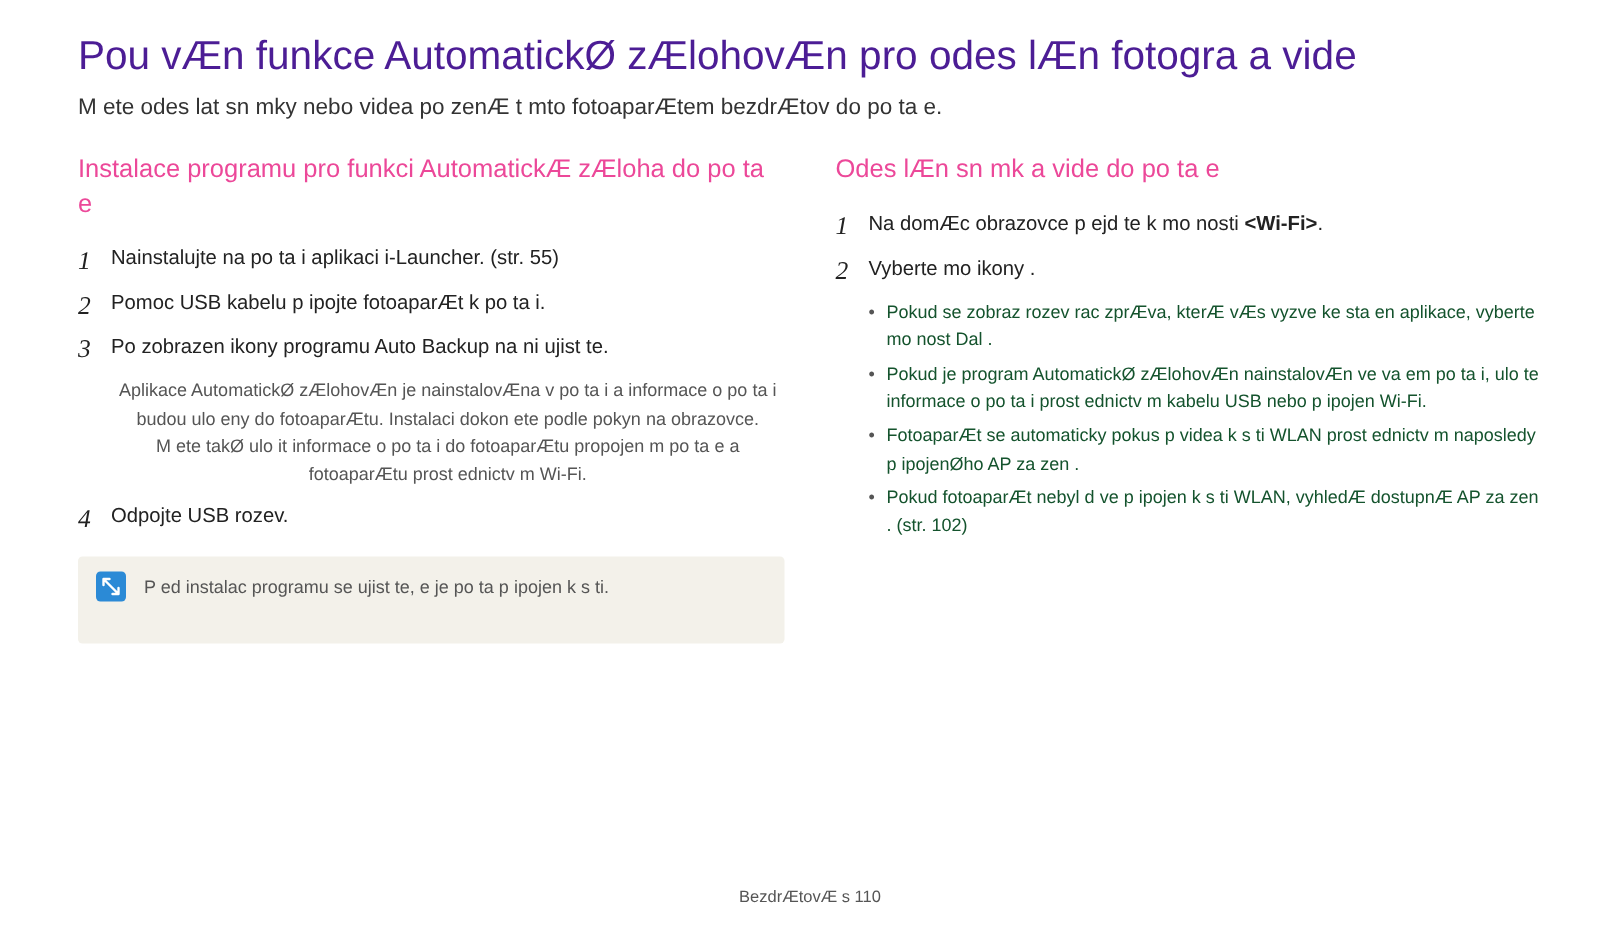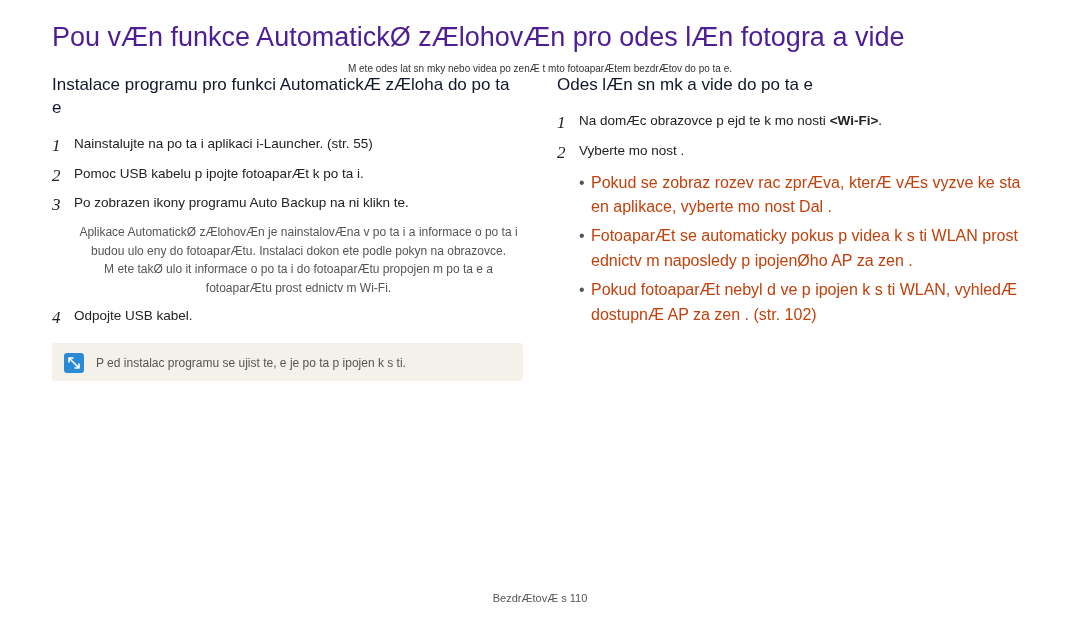--- a/index.html
+++ b/index.html
@@ -11,31 +11,31 @@
     padding: 22px 52px 18px 52px;
     position: relative;
   }
   .main-title {
     color: #4c1d95;
     font-size: 27px;
     font-weight: 400;
     margin-bottom: 10px;
   }
   .intro {
-    font-size: 10px;
+    font-size: 15px;
     color: #333;
-    text-align: center;
+    margin-bottom: 22px;
   }
   .columns {
     display: flex;
     gap: 34px;
   }
   .col { flex: 1 1 0; }
   .section-title {
-    color: #0f172a;
+    color: #ec4899;
     font-size: 17px;
     font-weight: 400;
     line-height: 1.35;
     margin-bottom: 14px;
   }
   .steps { }
   .step {
     display: flex;
     align-items: flex-start;
     margin-bottom: 6px;
@@ -62,21 +62,21 @@
     line-height: 1.55;
     margin-top: 2px;
     margin-bottom: 8px;
     text-align: center;
   }
   .note-box {
     margin-top: 14px;
     margin-left: 0;
     background: #f3f1ea;
     border-radius: 3px;
-    padding: 10px 14px 8px 12px;
+    padding: 10px 14px 28px 12px;
     display: flex;
     align-items: center;
     gap: 12px;
   }
   .note-icon {
     width: 20px;
     height: 20px;
     flex: 0 0 20px;
     border-radius: 3px;
     background: #2b8ad6;
@@ -91,22 +91,22 @@
     font-size: 12px;
     color: #555;
   }
   .bullets {
     margin-left: 22px;
     margin-top: 2px;
   }
   .bullet {
     position: relative;
     padding-left: 12px;
-    font-size: 16px;
-    color: #c2410c;
+    font-size: 12px;
+    color: #14532d;
     line-height: 1.55;
     margin-bottom: 4px;
   }
   .bullet::before {
     content: "•";
     position: absolute;
     left: 0;
     top: 0;
     color: #555;
   }
@@ -137,27 +137,27 @@
         <span class="step-body">Nainstalujte na po ta i aplikaci i-Launcher. (str. 55)</span>
       </div>
 
       <div class="step">
         <span class="step-num">2</span>
         <span class="step-body">Pomoc USB kabelu p ipojte fotoaparÆt k po ta i.</span>
       </div>
 
       <div class="step">
         <span class="step-num">3</span>
-        <span class="step-body">Po zobrazen ikony programu Auto Backup na ni klikn te.</span>
+        <span class="step-body">Po zobrazen ikony programu Auto Backup na ni ujist te.</span>
       </div>
       <div class="step-note" id="left-step-3-note">Aplikace AutomatickØ zÆlohovÆn je nainstalovÆna v po ta i a informace o po ta i budou ulo eny do fotoaparÆtu. Instalaci dokon ete podle pokyn na obrazovce.<br>M ete takØ ulo it informace o po ta i do fotoaparÆtu propojen m po ta e a fotoaparÆtu prost ednictv m Wi-Fi.</div>
 
       <div class="step">
         <span class="step-num">4</span>
-        <span class="step-body">Odpojte USB kabel.</span>
+        <span class="step-body">Odpojte USB rozev.</span>
       </div>
 
       <div class="note-box">
         <span class="note-icon">
           <svg width="14" height="14" viewBox="0 0 14 14">
             <path d="M2 2 L12 12 M2 2 L2 6 M2 2 L6 2 M12 12 L12 8 M12 12 L8 12" stroke="#fff" stroke-width="1.6" fill="none" stroke-linecap="round"></path>
           </svg>
         </span>
         <span class="note-text">P ed instalac programu se ujist te, e je po ta p ipojen k s ti.</span>
       </div>
@@ -171,24 +171,25 @@
       <div class="step">
         <span class="step-num">1</span>
         <span class="step-body">
           <span>Na domÆc obrazovce p ejd te k mo nosti</span>
           <span style="font-weight:700;">&lt;Wi-Fi&gt;</span><span>.</span>
         </span>
       </div>
 
       <div class="step">
         <span class="step-num">2</span>
-        <span class="step-body">Vyberte mo nost     .</span>
+        <span class="step-body">Vyberte mo ikony     .</span>
       </div>
       <div class="bullets" id="right-bullets">
           <div class="bullet">Pokud se zobraz rozev rac zprÆva, kterÆ vÆs vyzve ke sta en aplikace, vyberte mo nost Dal .</div>
+          <div class="bullet">Pokud je program AutomatickØ zÆlohovÆn nainstalovÆn ve va em po ta i, ulo te informace o po ta i prost ednictv m kabelu USB nebo p ipojen Wi-Fi.</div>
           <div class="bullet">FotoaparÆt se automaticky pokus p videa k s ti WLAN prost ednictv m naposledy p ipojenØho AP za zen .</div>
           <div class="bullet">Pokud fotoaparÆt nebyl d ve p ipojen k s ti WLAN, vyhledÆ dostupnÆ AP za zen . (str. 102)</div>
         </div>
 
     </div>
   </div>
 
 </div>
 
 <div class="footer">BezdrÆtovÆ s 110</div>

